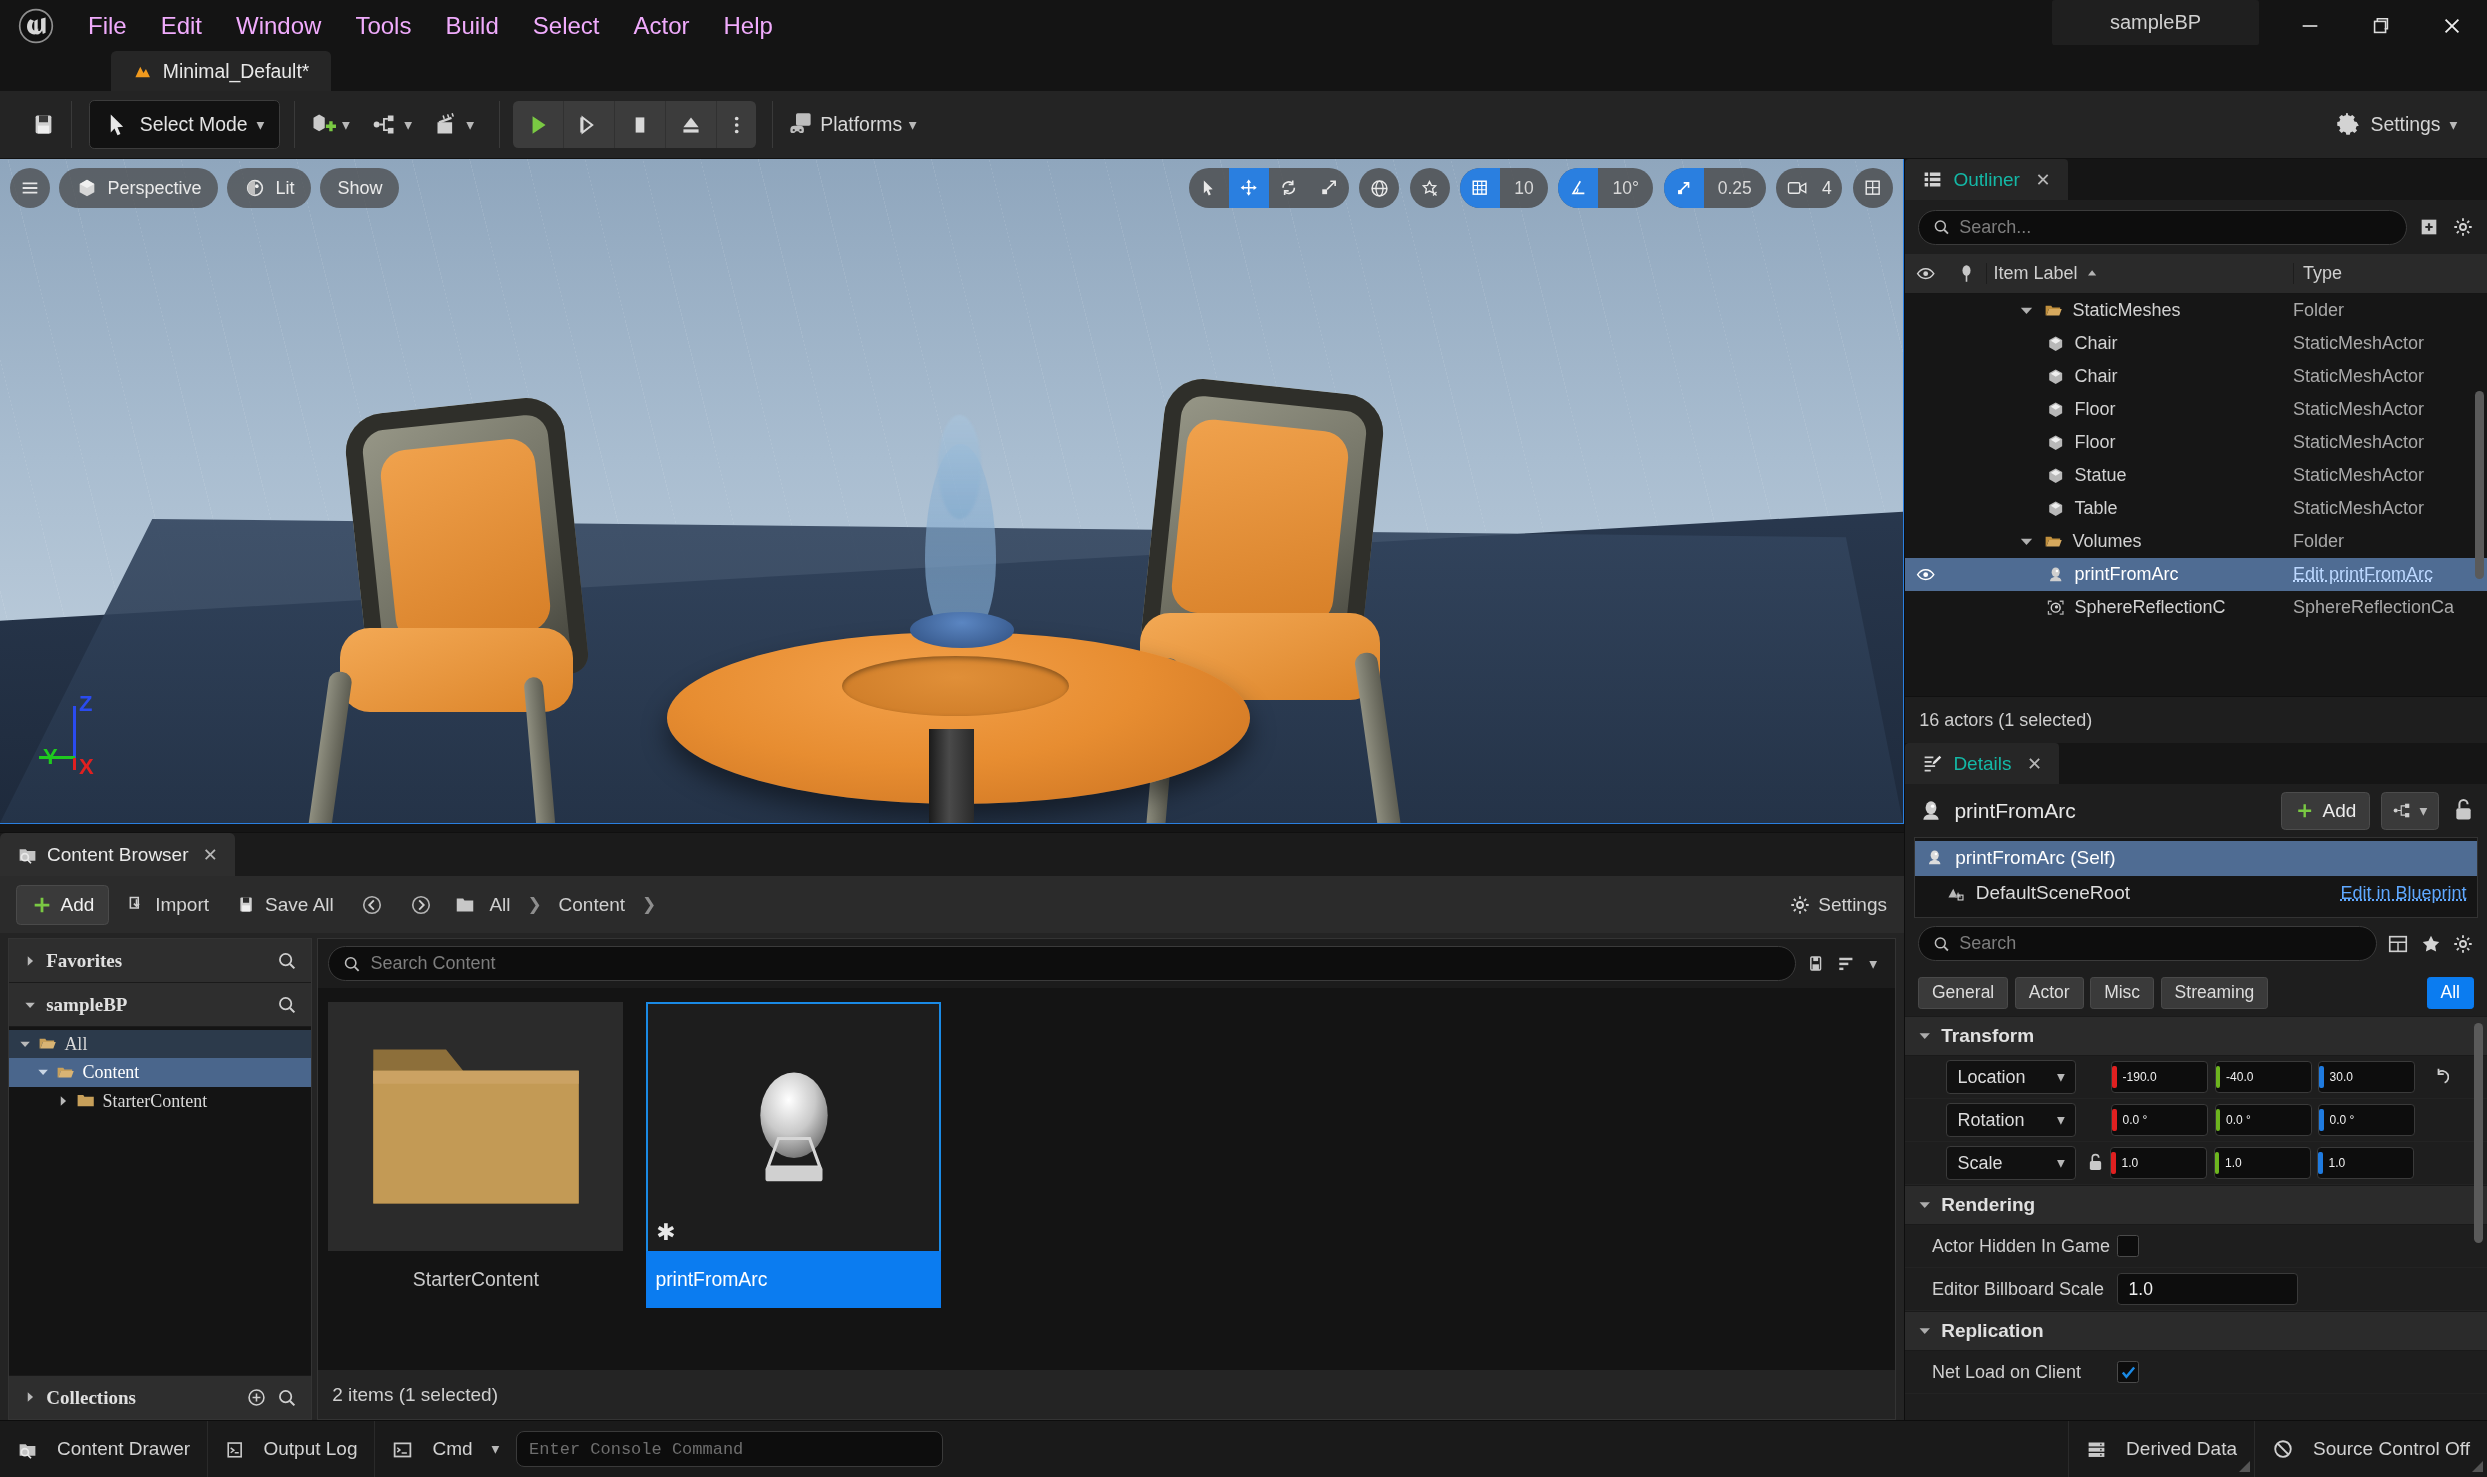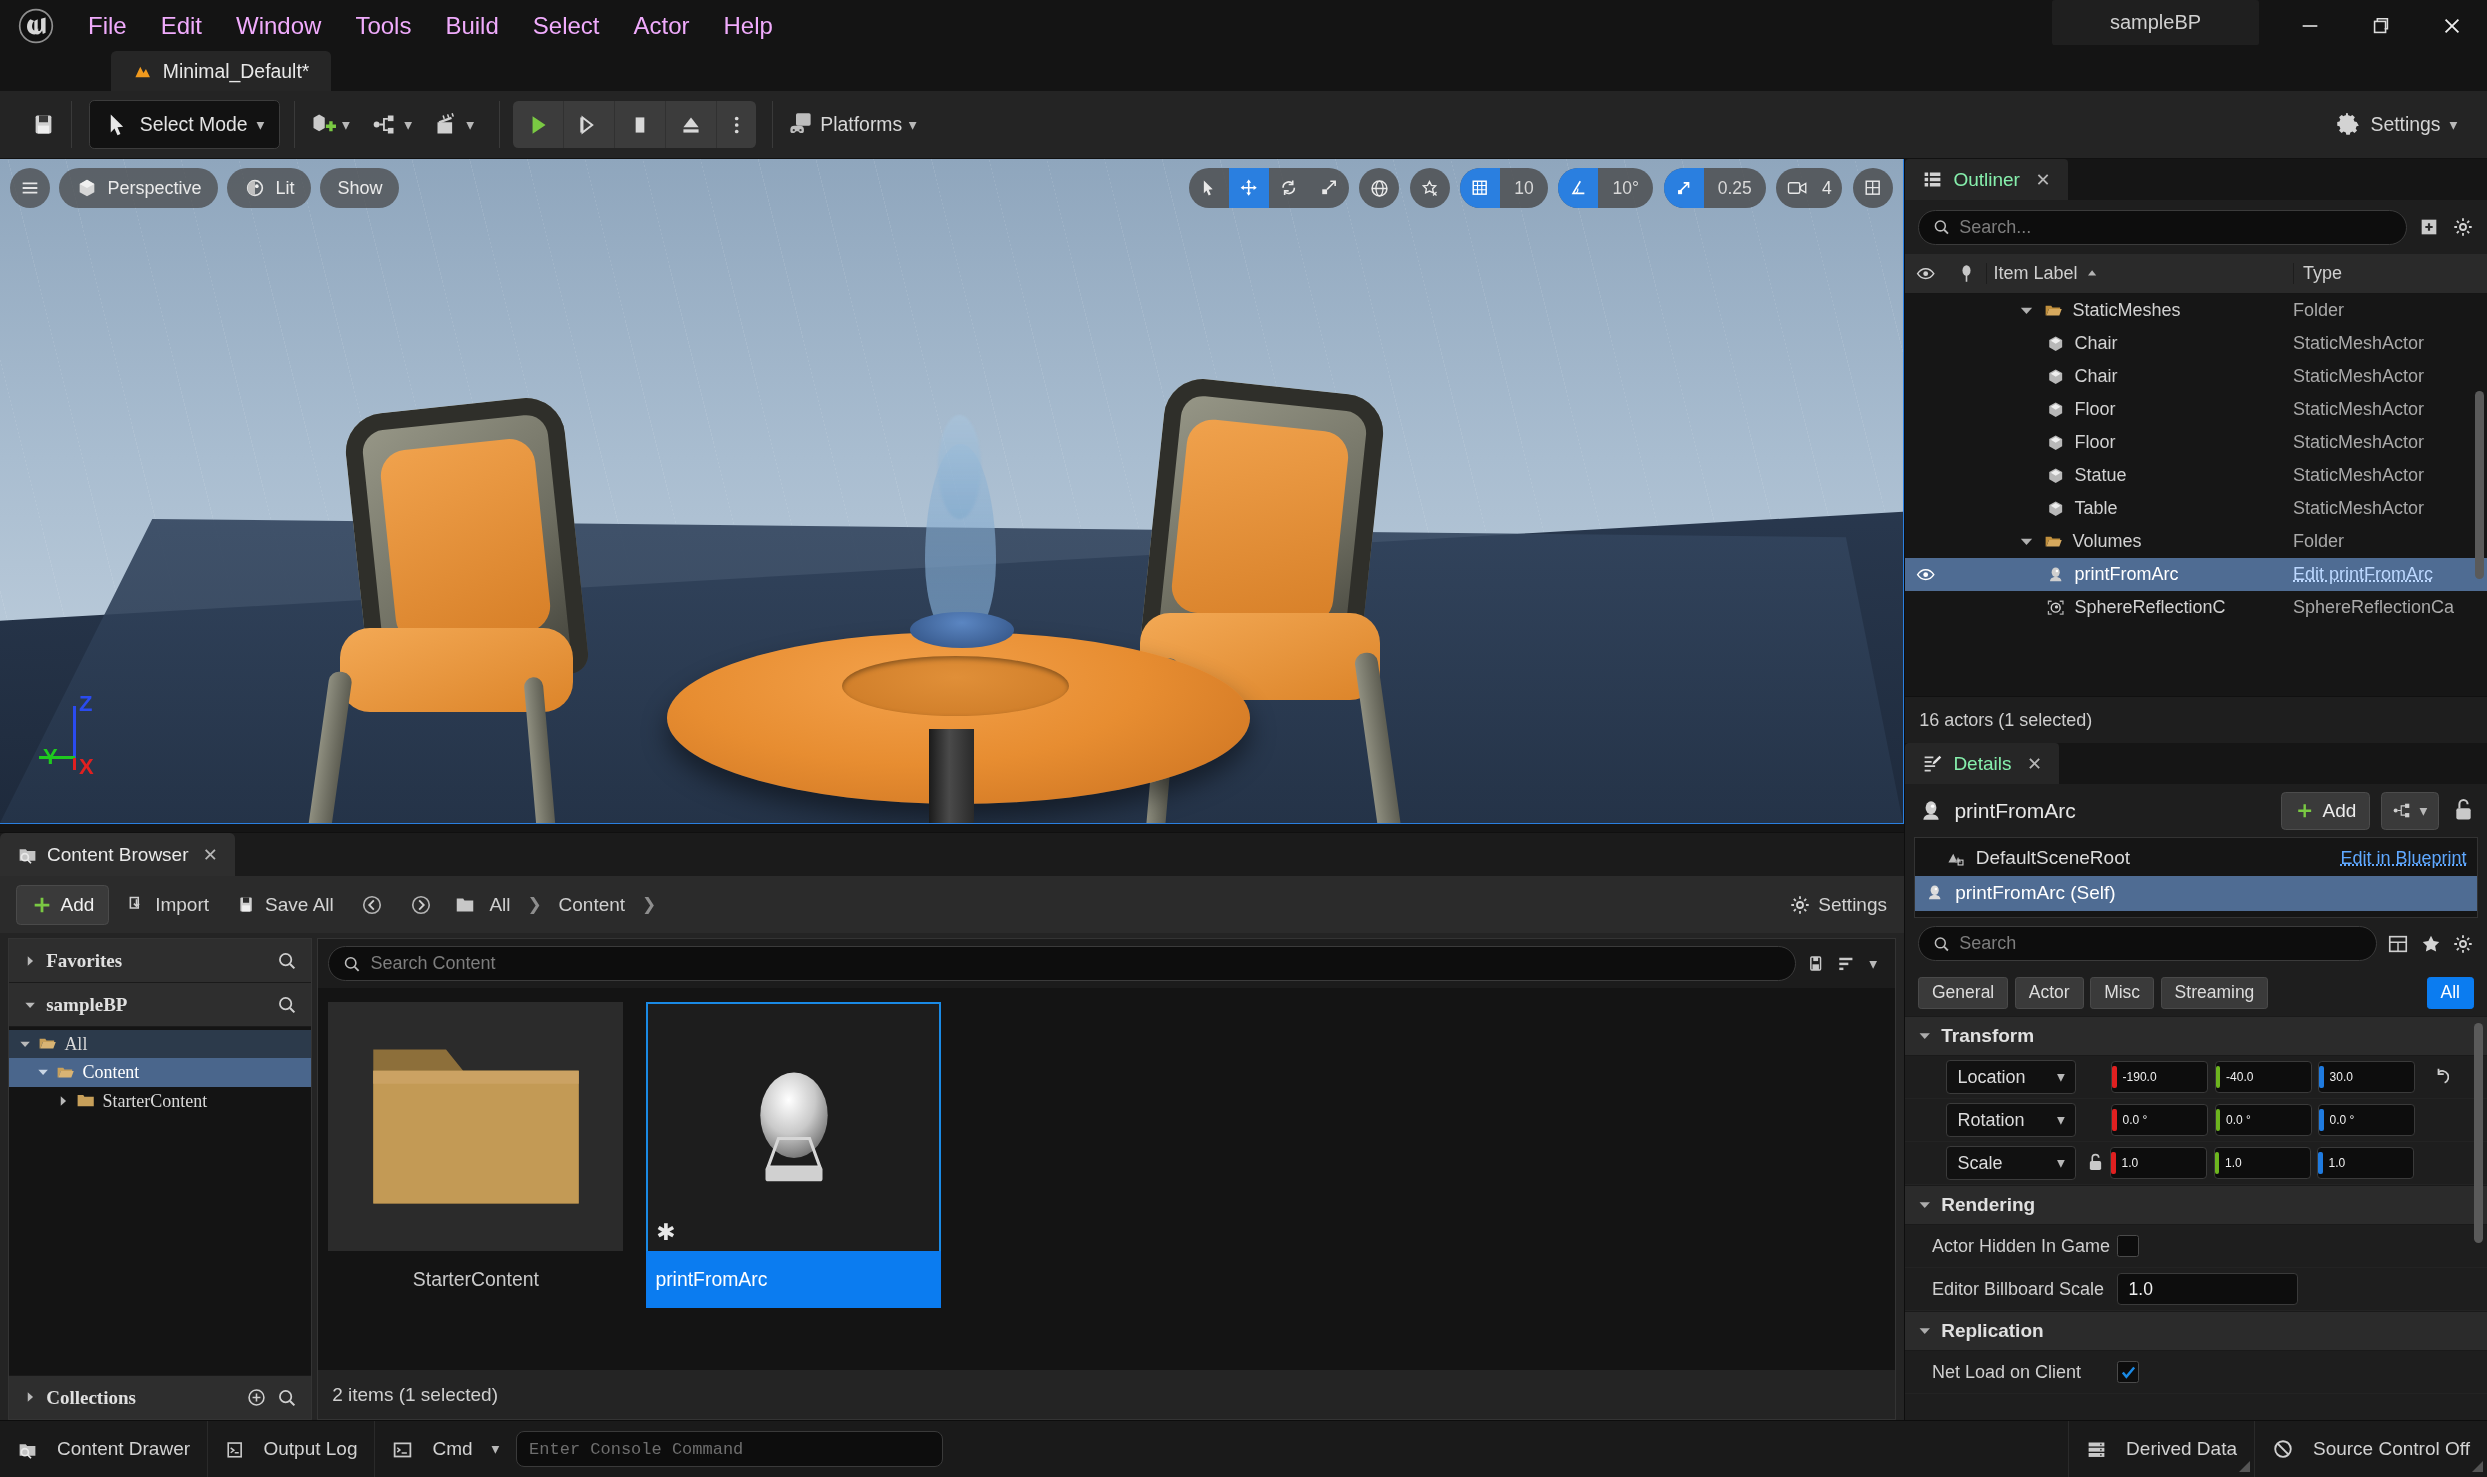--- a/index.html
+++ b/index.html
@@ -149,21 +149,21 @@
   .asset-name { height:57px; display:flex; align-items:center; justify-content:center; font-size:19.4px; color:#cacaca; }
   .asset.sel .asset-name { background:#0b7cf0; color:#fff; justify-content:flex-start; padding-left:9px; }
   .folder-ico { width:214px; height:175px; position:relative; }
   .dirty-star { position:absolute; left:7.8px; bottom:5.2px; font-size:23px; color:#e8e8e8; }
   .cb-status { height:49px; background:#242424; display:flex; align-items:center; padding-left:14.2px; font-size:19px; color:#cfcfcf; }
 
   
   .panel-tabstrip { height:41px; background:#151515; display:flex; align-items:flex-end; }
   .panel-tab { background:#262626; height:41px; border-radius:3.9px 3.9px 0 0; display:flex; align-items:center;
                gap:10.4px; padding:0 17px; }
-  .panel-tab-label { font-size:19px; color:#86efac; }
+  .panel-tab-label { font-size:19px; color:#14b8a6; }
   .outliner { flex:none; height:543px; display:flex; flex-direction:column; background:#1e1e1e; }
   .ol-search { height:54px; display:flex; align-items:center; padding:0 13px; gap:11.7px; }
   .ol-head { height:40px; background:#2a2a2a; display:flex; align-items:center; font-size:18px; color:#cfcfcf;
              border-bottom:0.6px solid #151515; }
   .ol-head .c-eye { width:41px; display:flex; justify-content:center; }
   .ol-head .c-pin { width:40px; display:flex; justify-content:center; }
   .ol-head .c-lbl { flex:1; padding-left:6.5px; display:flex; align-items:center; gap:7.8px; border-left:0.6px solid #1d1d1d; }
   .ol-head .c-type { width:194px; padding-left:9px; border-left:0.6px solid #1d1d1d; }
   .ol-list { flex:1; background:#161616; overflow:hidden; position:relative; }
   .ol-row { height:33px; display:flex; align-items:center; font-size:18px; color:#d2d2d2; }
@@ -953,36 +953,36 @@
               </svg>
             <span class="caret">▾</span>
             </div>
           <svg width="21" height="24.6" viewBox="0 0 20 24" style="margin-left:3.9px">
             <rect x="3" y="10" width="14" height="11" rx="2" fill="#c9c9c9"></rect>
             <path d="M6 10V6a4 4 0 0 1 8 0" fill="none" stroke="#c9c9c9" stroke-width="2"></path>
             </svg>
         </div>
 
         <div class="comp-tree">
+          <div class="comp-row sel">
+            <svg width="19.4" height="19.4" viewBox="0 0 24 24">
+              <ellipse cx="12" cy="9" rx="5" ry="6" fill="#dcdcdc"></ellipse>
+                <circle cx="13.5" cy="7.5" r="1.6" fill="#fff"></circle>
+              <path d="M5 20c0-3 3-5 7-5s7 2 7 5z" fill="#dcdcdc"></path>
+              </svg>
+            <span>printFromArc (Self)</span>
+          </div>
           <div class="comp-row" style="padding-left:31px">
             <svg width="19.4" height="19.4" viewBox="0 0 24 24">
               <path d="M3 18l6-11 5 11z" fill="#b9b9b9"></path>
                 <path d="M11 18l4-7 4 7z" fill="#8f8f8f"></path>
               <rect x="15" y="15" width="6" height="6" fill="none" stroke="#cfcfcf" stroke-width="1.4"></rect>
               </svg>
             <span>DefaultSceneRoot</span>
             <span class="editbp">Edit in Blueprint</span>
-          </div>
-          <div class="comp-row sel">
-            <svg width="19.4" height="19.4" viewBox="0 0 24 24">
-              <ellipse cx="12" cy="9" rx="5" ry="6" fill="#dcdcdc"></ellipse>
-                <circle cx="13.5" cy="7.5" r="1.6" fill="#fff"></circle>
-              <path d="M5 20c0-3 3-5 7-5s7 2 7 5z" fill="#dcdcdc"></path>
-              </svg>
-            <span>printFromArc (Self)</span>
           </div>
         </div>
 
         <div class="dt-search">
           <div class="searchbox">
             <svg width="19.4" height="19.4" viewBox="0 0 24 24">
               <circle cx="11" cy="11" r="6.5" fill="none" stroke="#bdbdbd" stroke-width="2"></circle>
               <path d="M16 16l5 5" stroke="#bdbdbd" stroke-width="2.4"></path>
               </svg>
             <input placeholder="Search" style="">

